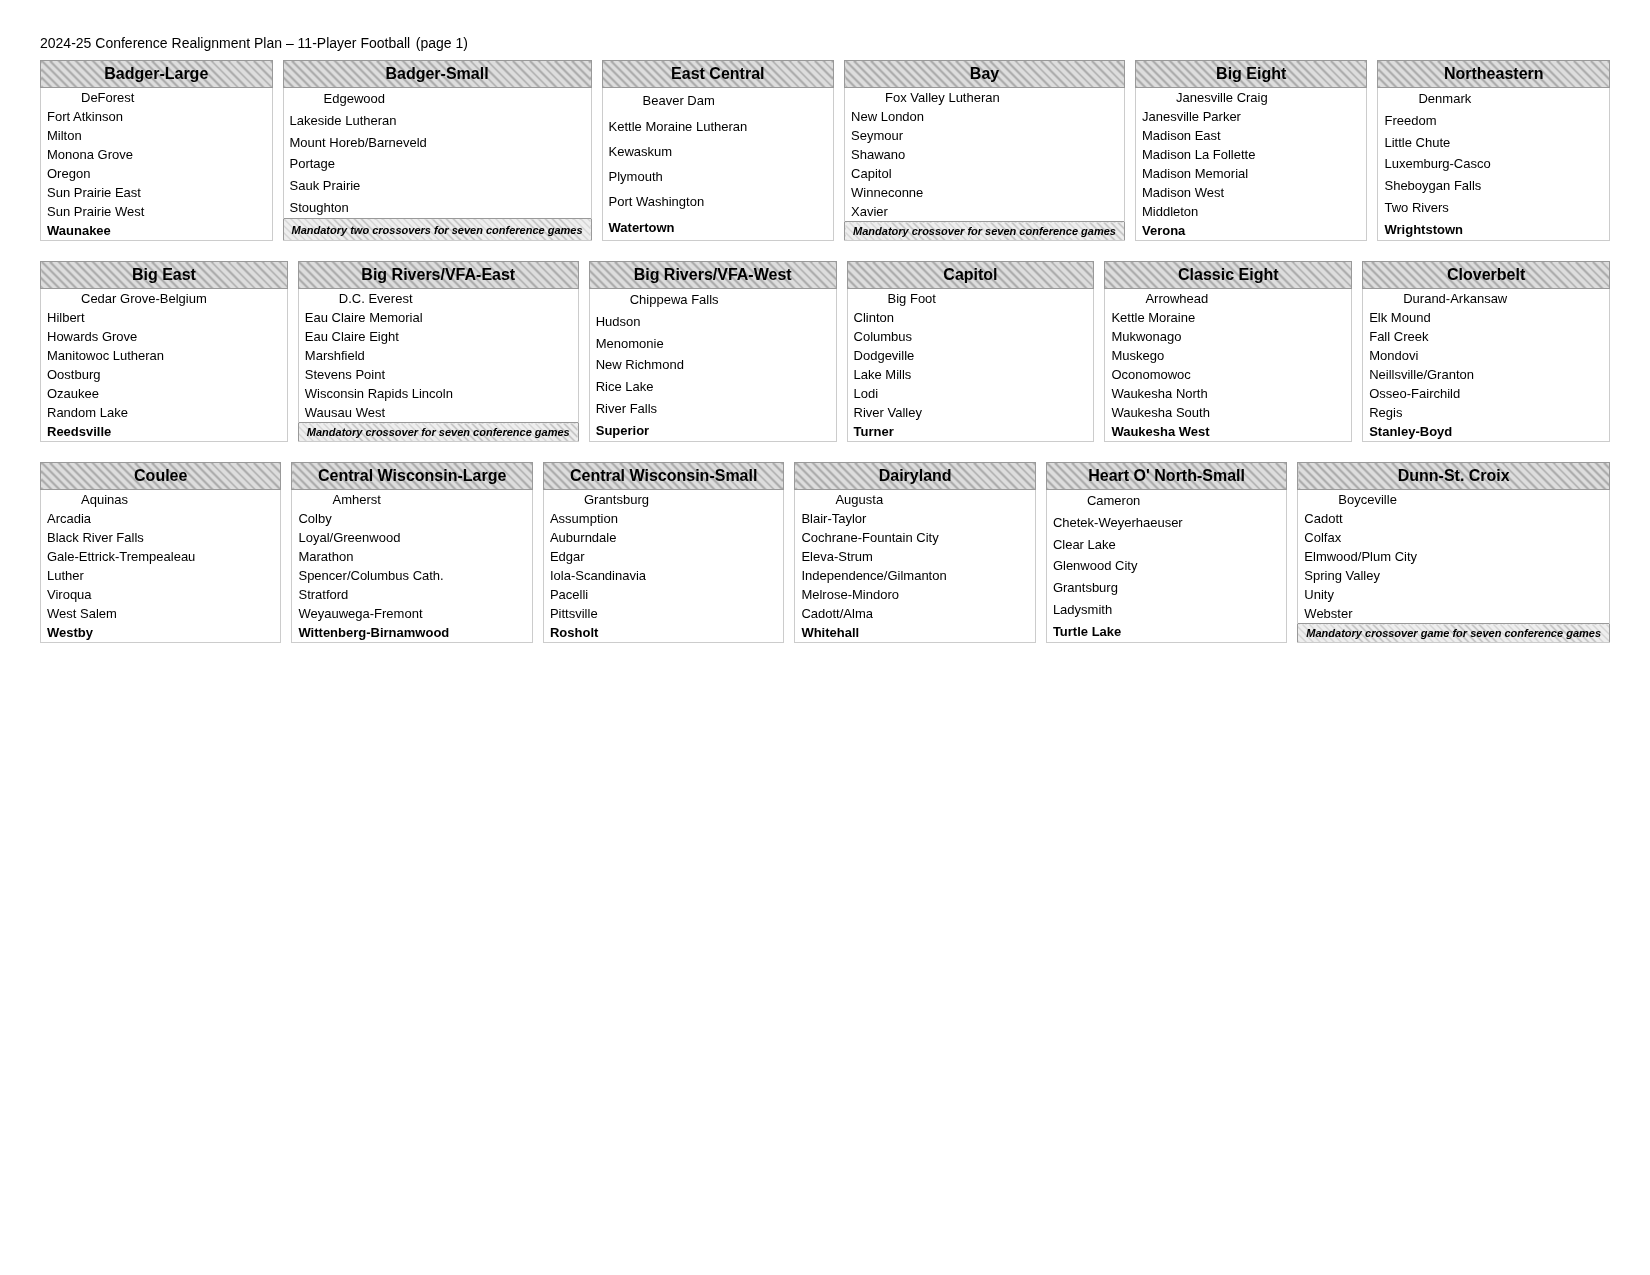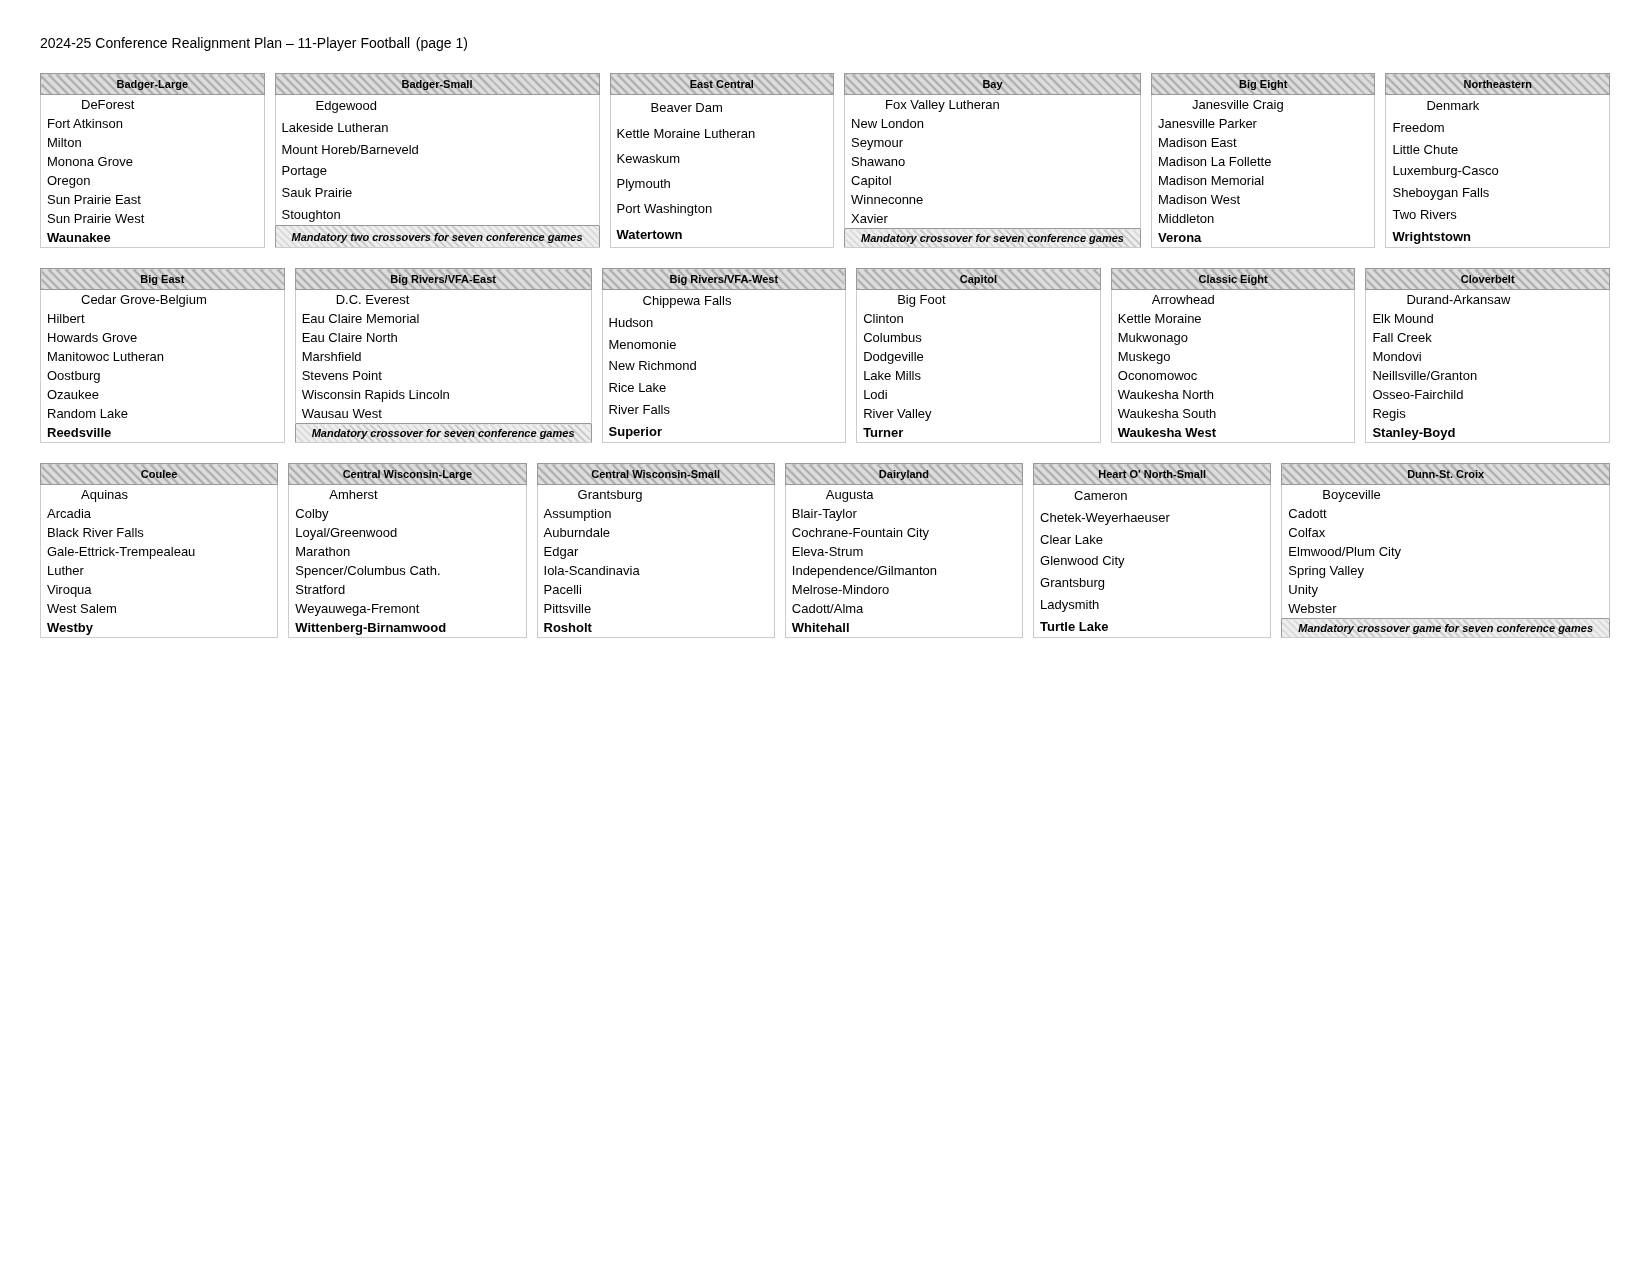--- a/index.html
+++ b/index.html
@@ -6,21 +6,21 @@
     body {
       background: #fff;
       font-family: Arial, sans-serif;
       font-size: 13px;
       color: #000;
       padding: 30px 40px;
     }
     h1 {
       font-size: 20px;
       font-weight: bold;
-      margin-bottom: 20px;
+      margin-bottom: 7px;
     }
     h1 span {
       font-size: 14px;
       font-weight: normal;
     }
     .grid-row {
       display: flex;
       gap: 10px;
       margin-bottom: 20px;
       flex-wrap: wrap;
@@ -33,21 +33,21 @@
     .conf-table th {
       background: repeating-linear-gradient(
         45deg,
         #aaa,
         #aaa 2px,
         #ddd 2px,
         #ddd 6px
       );
       text-align: center;
       font-weight: bold;
-      font-size: 11px;
+      font-size: 16px;
       padding: 4px 6px;
       border: 1px solid #999;
     }
     .conf-table td {
       padding: 2px 6px;
       border: 1px solid #ccc;
       border-top: none;
       border-bottom: none;
       font-size: 13px;
       white-space: nowrap;
@@ -58,21 +58,21 @@
       font-size: 11px;
       font-style: italic;
       background: repeating-linear-gradient(
         45deg,
         #bbb,
         #bbb 1px,
         #eee 1px,
         #eee 5px
       );
       text-align: left;
-      padding: 3px 16px;
+      padding: 3px 8px;
       border: 1px solid #999;
     }
   </style>
 </head>
 <body>
 
 <h1>
   <span>2024-25 Conference Realignment Plan – 11-Player Football</span> <span style="font-size:14px;font-weight:normal;">(page 1)</span>
 </h1>
 
@@ -306,21 +306,21 @@
           </tr>
         </thead>
         <tbody>
           <tr>
             <td>D.C. Everest</td>
           </tr>
           <tr>
             <td>Eau Claire Memorial</td>
           </tr>
           <tr>
-            <td>Eau Claire North</td>
+            <td>Eau Claire Eight</td>
           </tr>
           <tr>
             <td>Marshfield</td>
           </tr>
           <tr>
             <td>Stevens Point</td>
           </tr>
           <tr>
             <td>Wisconsin Rapids Lincoln</td>
           </tr>

